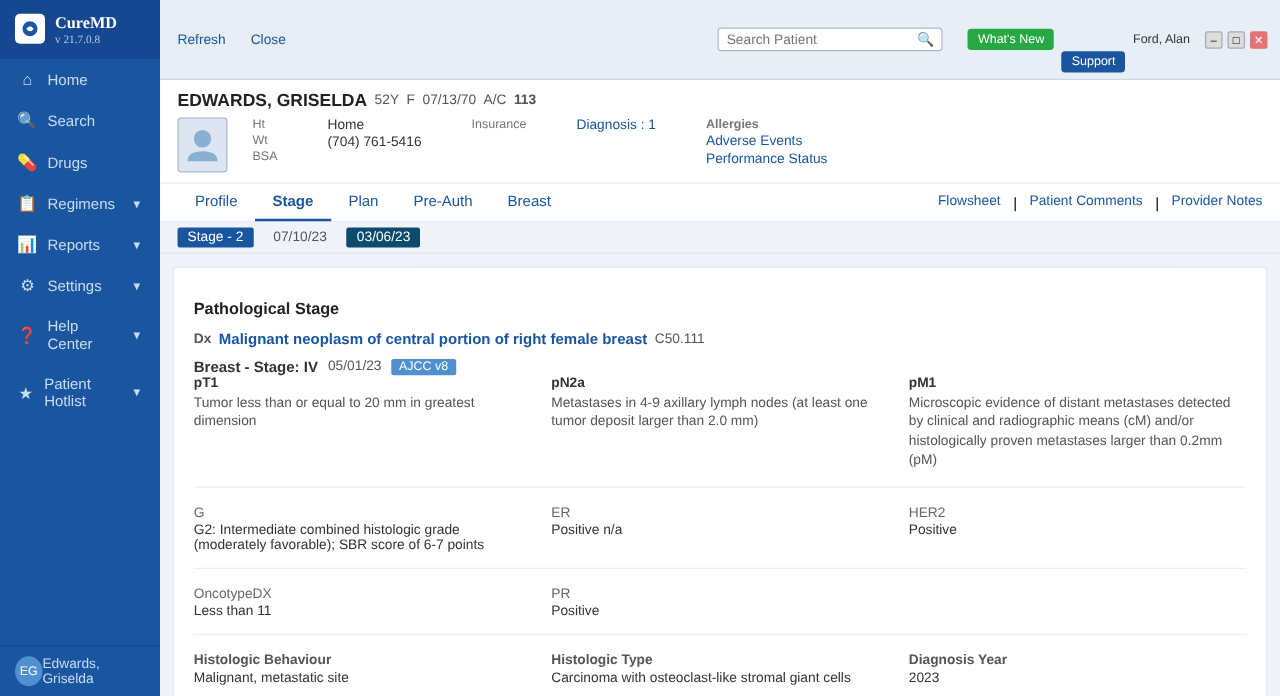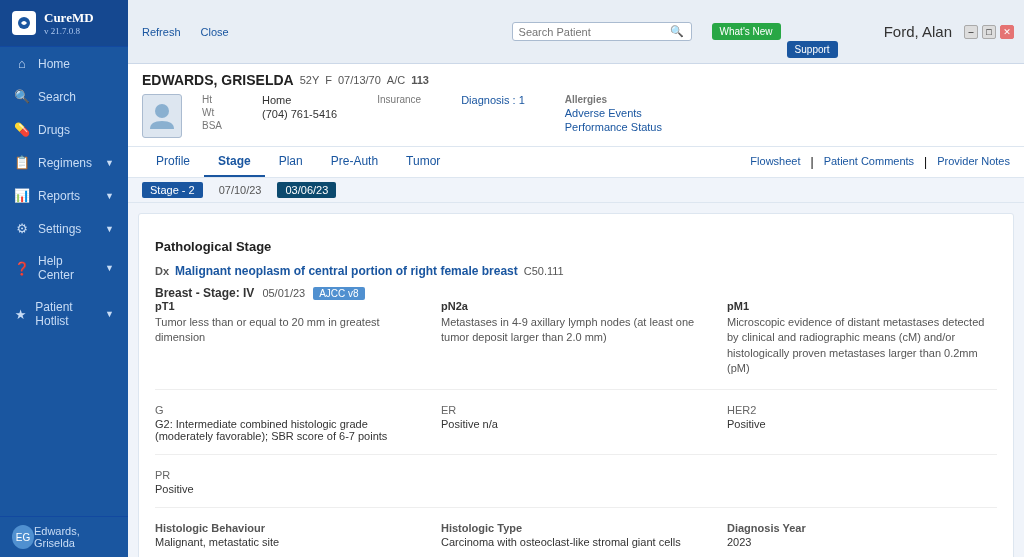--- a/index.html
+++ b/index.html
@@ -118,21 +118,21 @@
     .support-btn {
       background: #1a56a0;
       color: white;
       border: none;
       border-radius: 3px;
       padding: 3px 8px;
       font-size: 10px;
       cursor: pointer;
       margin-top: 36px;
     }
-    .user-info { font-size: 15px; color: #333; margin-left: 40px; }
+    .user-info { font-size: 10px; color: #333; }
     .window-controls { display: flex; gap: 4px; margin-left: 6px; }
     .win-btn { width: 14px; height: 14px; border-radius: 2px; border: 1px solid #aaa; background: #ddd; cursor: pointer; font-size: 9px; display: flex; align-items: center; justify-content: center; }
 
     
     #patient-header {
       background: white;
       border-bottom: 1px solid #dde6f0;
       padding: 8px 14px;
       flex-shrink: 0;
     }
@@ -429,21 +429,21 @@
         </div>
       </div>
     </div>
   </div>
 
   <div id="nav-tabs">
     <div class="nav-tab">Profile</div>
     <div class="nav-tab active">Stage</div>
     <div class="nav-tab">Plan</div>
     <div class="nav-tab">Pre-Auth</div>
-    <div class="nav-tab">Tumor</div>
+    <div class="nav-tab">Breast</div>
     <div class="nav-tab-right">
       <a>Flowsheet</a>
       <span>|</span>
       <a>Patient Comments</a>
       <span>|</span>
       <a>Provider Notes</a>
     </div>
   </div>
 
   <div id="stage-bar">
@@ -494,20 +494,24 @@
           <div class="info-cell-value">Positive n/a</div>
         </div>
         <div class="stage-cell">
           <div class="info-cell-label">HER2</div>
           <div class="info-cell-value">Positive</div>
         </div>
       </div>
 
       <div class="info-grid">
         <div class="stage-cell">
+          <div class="info-cell-label">OncotypeDX</div>
+          <div class="info-cell-value">Less than 11</div>
+        </div>
+        <div class="stage-cell">
           <div class="info-cell-label">PR</div>
           <div class="info-cell-value">Positive</div>
         </div>
         <div class="stage-cell"></div>
       </div>
 
       <div class="bottom-grid">
         <div class="stage-cell">
           <div class="bottom-cell-label">Histologic Behaviour</div>
           <div class="bottom-cell-value">Malignant, metastatic site</div>

